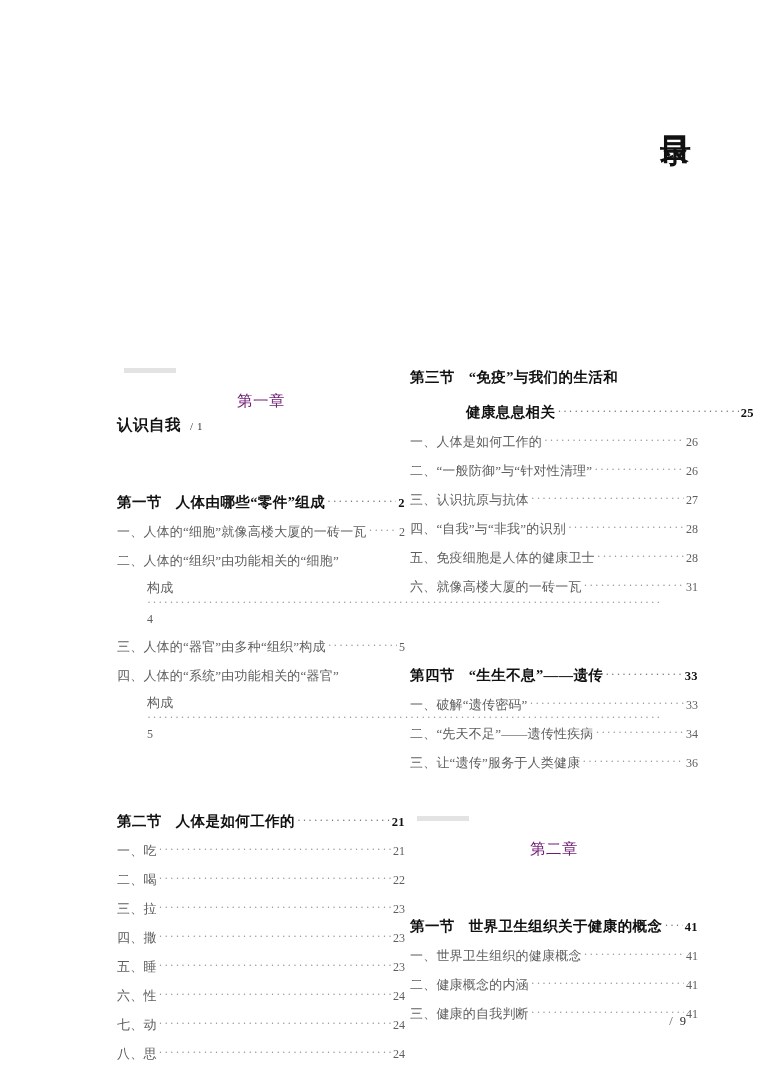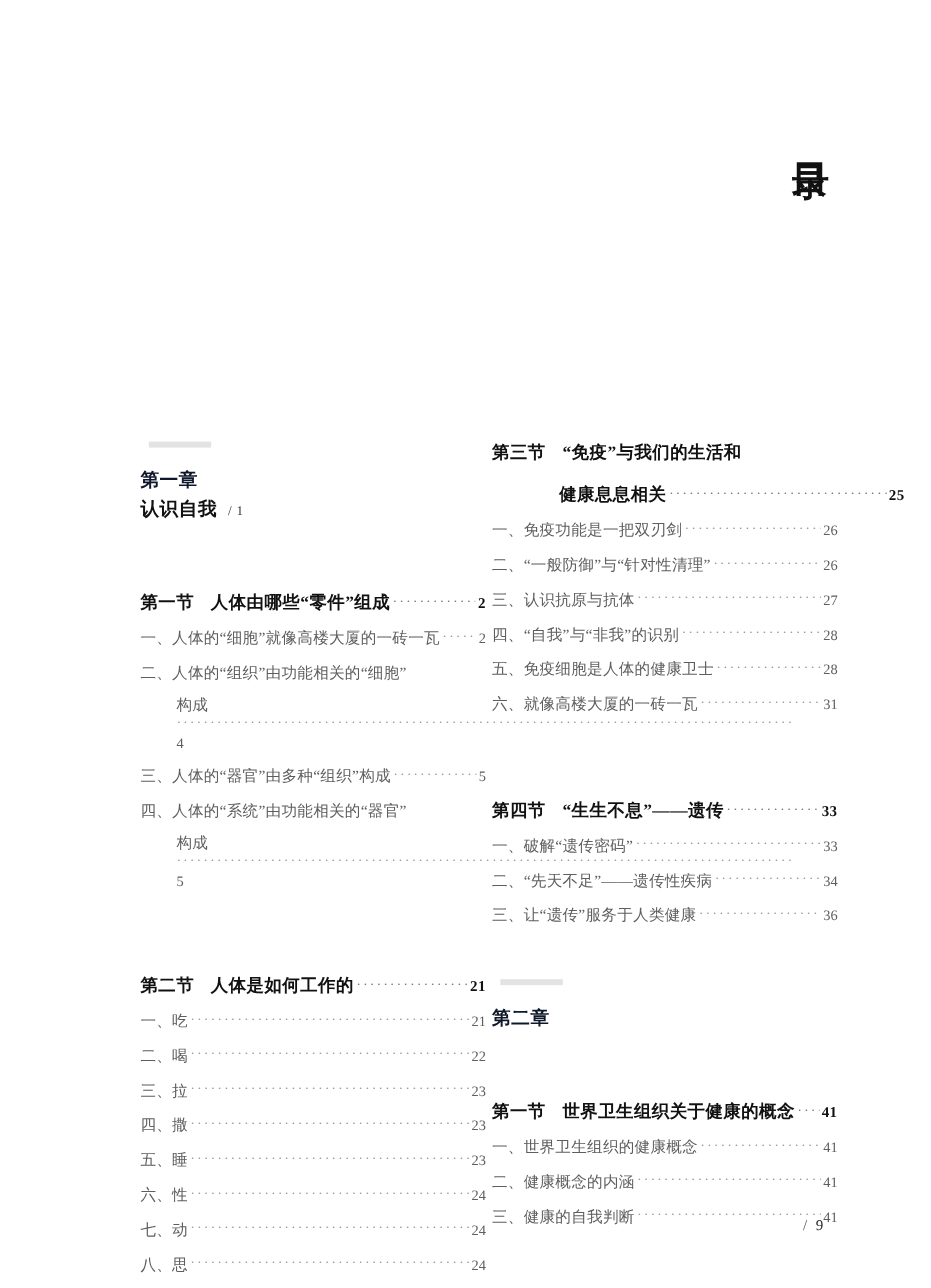--- a/index.html
+++ b/index.html
@@ -45,24 +45,25 @@
   
   .chapter-block { margin-bottom: 0; }
   .chapter-rule {
     width: 52px;
     height: 5px;
     background: #e3e3e3;
     margin: 0 0 16px 7px;
   }
   .chapter-num {
     font-size: 15.5px;
-    font-weight: bold;
-    color: #0f172a;
+    font-weight: normal;
+    color: #701a75;
     line-height: 1.55;
     letter-spacing: .5px;
+    text-align: center;
   }
   .chapter-name {
     font-size: 15.5px;
     font-weight: bold;
     color: #111111;
     line-height: 1.55;
     letter-spacing: .5px;
     white-space: nowrap;
   }
   .chapter-page {
@@ -272,21 +273,21 @@
       <span class="entry-label section-gap">“免疫”与我们的生活和</span>
     </div>
     <div class="entry section-cont">
       <span class="entry-label">健康息息相关</span>
       <span class="leader">····························································································</span>
       <span class="entry-page">25</span>
     </div>
   </div>
 
   <div class="entry subitem">
-    <span class="entry-label">一、免疫功能是一把双刃剑</span>
+    <span class="entry-label">一、人体是如何工作的</span>
     <span class="leader">····························································································</span>
     <span class="entry-page">26</span>
   </div>
   <div class="entry subitem">
     <span class="entry-label">二、“一般防御”与“针对性清理”</span>
     <span class="leader">····························································································</span>
     <span class="entry-page">26</span>
   </div>
   <div class="entry subitem">
     <span class="entry-label">三、认识抗原与抗体</span>

